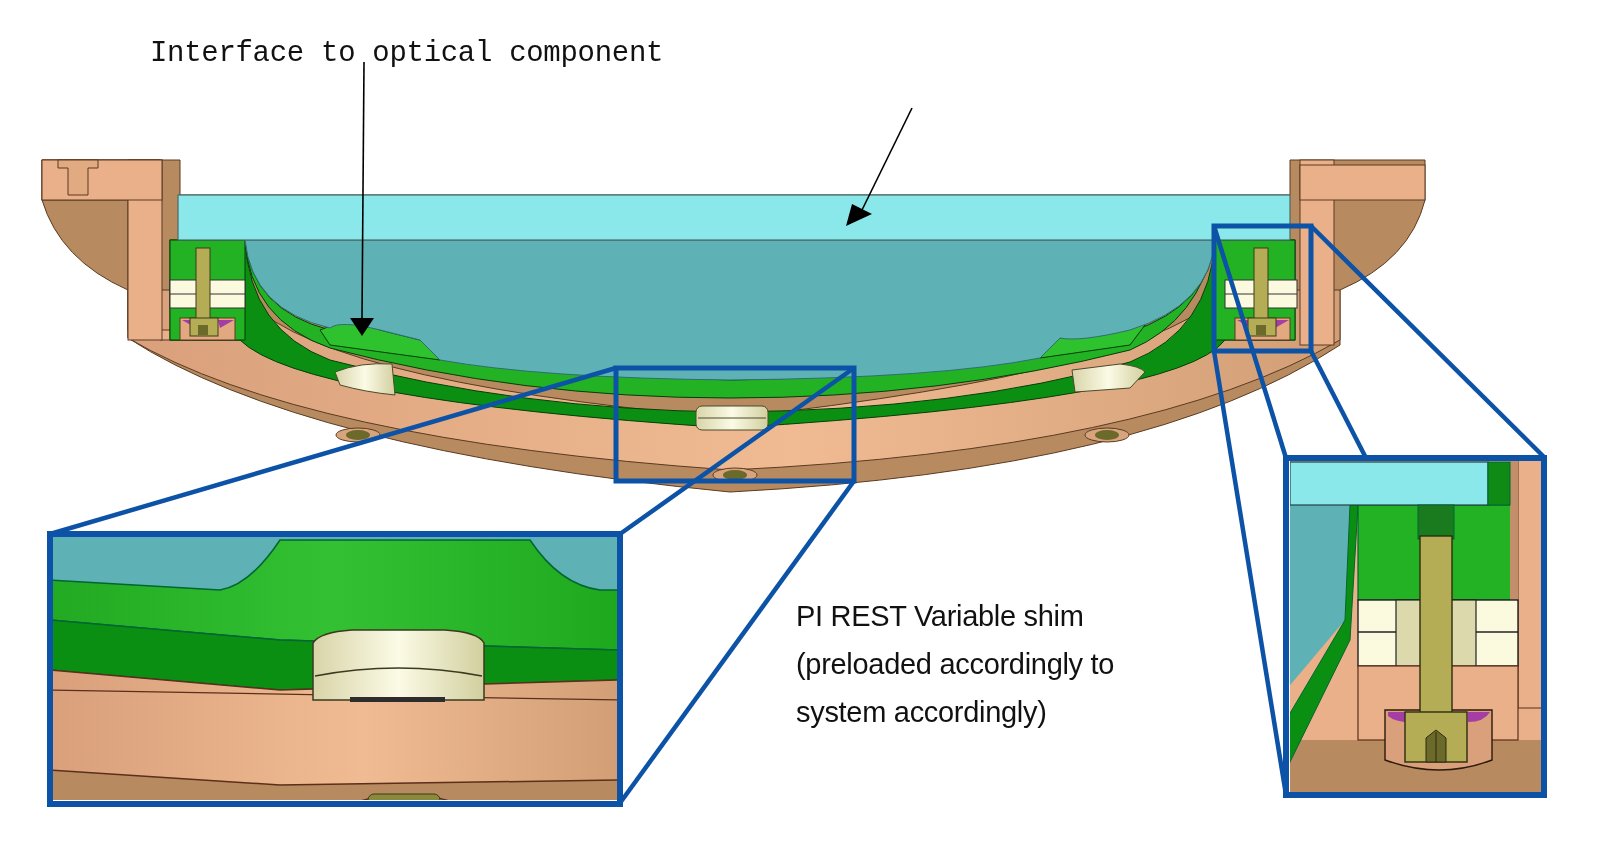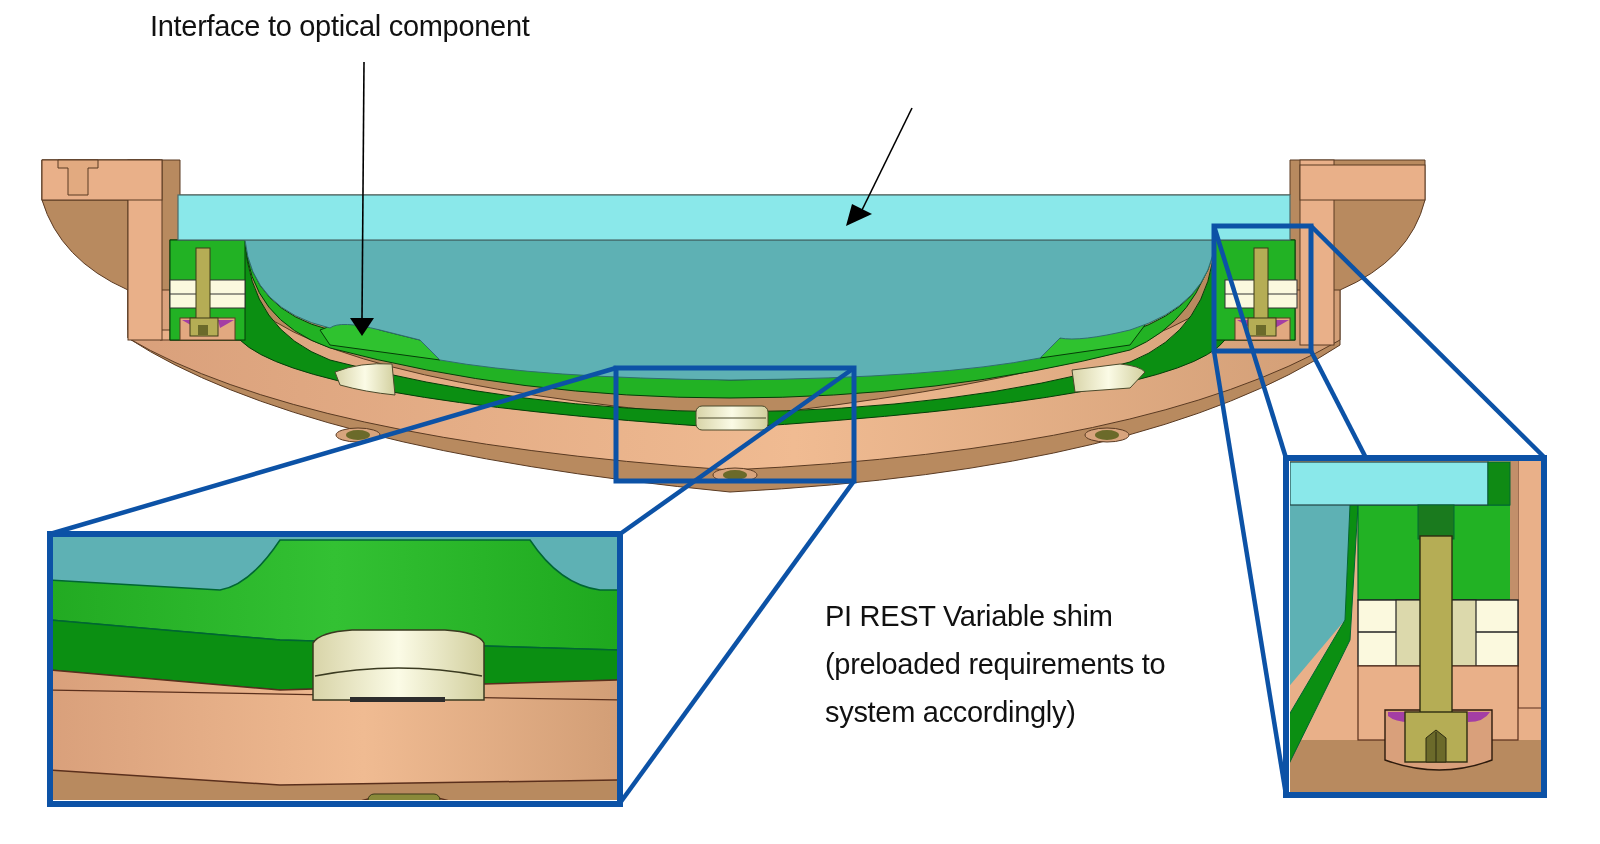--- a/index.html
+++ b/index.html
@@ -1,21 +1,21 @@
 <!DOCTYPE html>
 <html><head>
 <meta charset="utf-8">
 <style>
   html, body { margin:0; padding:0; background:#ffffff; }
   body { width:1600px; height:844px; position:relative; overflow:hidden; font-family:"Liberation Sans", sans-serif; }
   #stage { position:absolute; left:0; top:0; width:1600px; height:844px; }
   .label { position:absolute; color:#111; font-family:"Liberation Sans", sans-serif; font-size:29px; line-height:1; white-space:nowrap; letter-spacing:-0.3px; }
-  #lbl-interface { left:150px; top:12px; }
+  #lbl-interface { left:150px; top:39px;font-family:Liberation Mono, monospace; }
   #lbl-optical { left:820px; top:72px; }
-  #lbl-shim { left:825px; top:592px; line-height:48px; white-space:normal; width:420px; }
+  #lbl-shim { left:796px; top:592px; line-height:48px; white-space:normal; width:420px; }
   #lbl-shim span { display:block; }
 </style>
 </head>
 <body>
 
 <div id="stage">
 <svg width="1600" height="844" viewBox="0 0 1600 844" xmlns="http://www.w3.org/2000/svg">
   <defs>
     <linearGradient id="gShim" x1="0" x2="1" y1="0" y2="0">
       <stop offset="0" stop-color="#d8d4a8"></stop>
@@ -186,16 +186,16 @@
         <line x1="1436" y1="732" x2="1436" y2="762" stroke="#2d2b10"></line>
       </g>
     </g>
     <rect x="1286" y="458" width="258" height="337" fill="none" stroke="#0c52a6" stroke-width="6"></rect>
   </g>
 </svg>
 
 <div class="label" id="lbl-interface">Interface to optical component</div>
 <div class="label" id="lbl-shim">
   <span>PI REST Variable shim</span>
-  <span>(preloaded requirements to</span>
+  <span>(preloaded accordingly to</span>
   <span>system accordingly)</span>
 </div>
 </div>
 
 </body></html>

